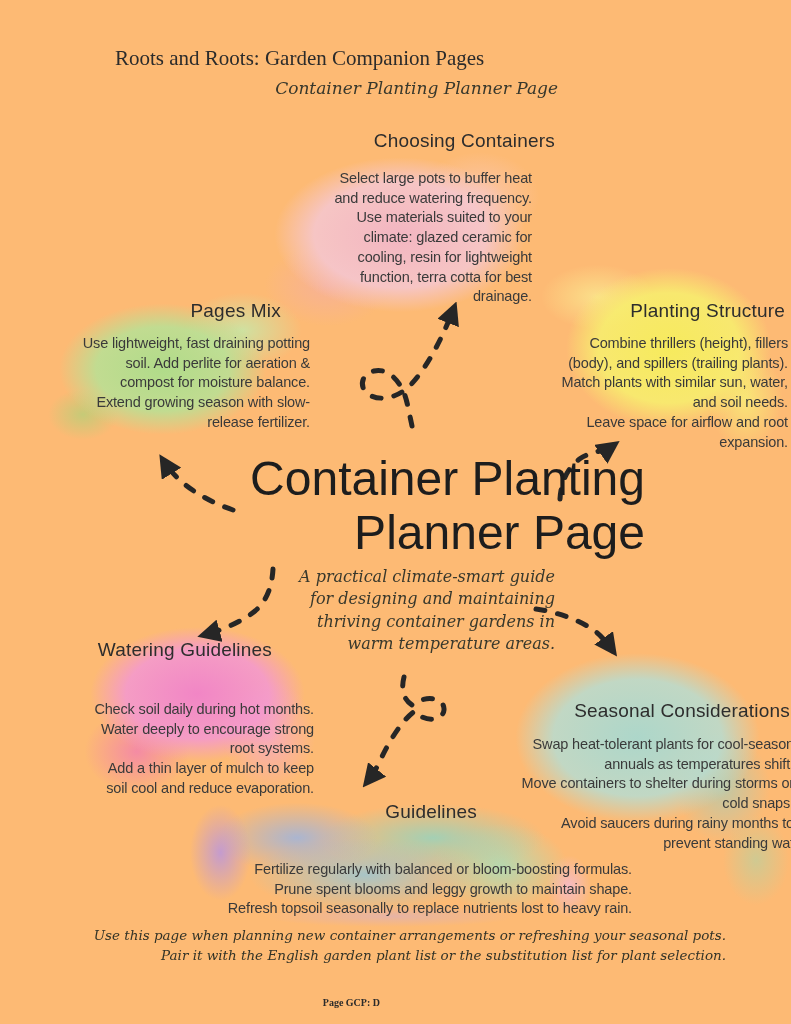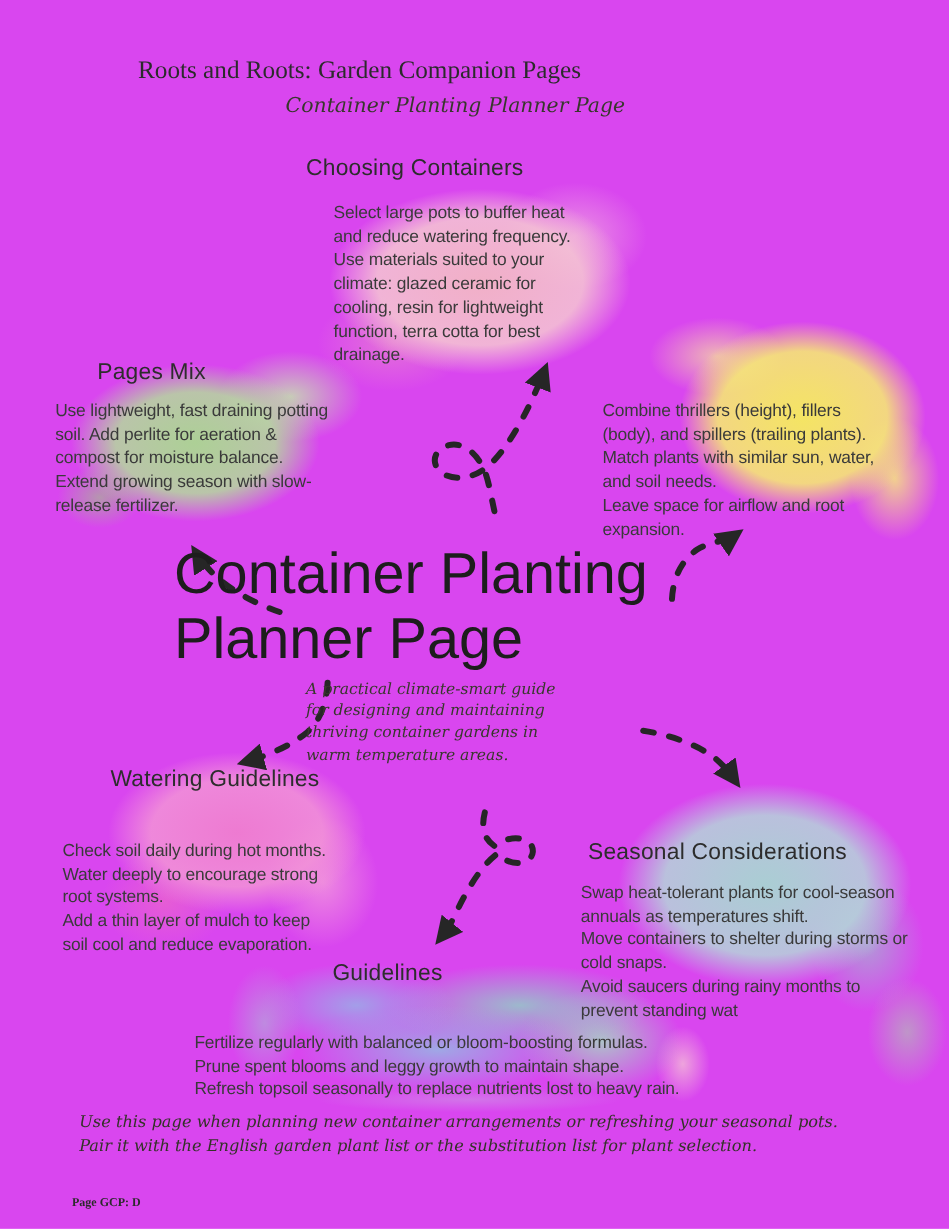--- a/index.html
+++ b/index.html
@@ -1,23 +1,23 @@
 <!DOCTYPE html>
 <html><head>
 <meta charset="utf-8">
 <style>
   html,body { margin:0; padding:0; }
   #page {
     position:relative; width:791px; height:1024px;
-    background:#d946ef; overflow:hidden;
+    background:#fdba74; overflow:hidden;
     font-family:"Liberation Sans", sans-serif;
   }
   .blob { position:absolute; z-index:0; pointer-events:none; }
   .txt { position:absolute; z-index:2; }
-  .center { text-align:left; }
+  .center { text-align:right; }
   .pre { white-space:pre-line; }
 
   
   .brand-serif { font-family:"Liberation Serif", serif; color:#2b2b2b; }
   .script { font-family:"DejaVu Serif", serif; font-style:italic; color:#38382c; }
   .section-title { font-size:19px; color:#2d2d2d; letter-spacing:0.2px; }
   .section-body { font-size:14.5px; line-height:1.36; color:#3a3a3a; letter-spacing:-0.15px; }
 
   #header-title { left:115px; top:46px; font-size:21px; }
   #header-subtitle { left:238px; top:78px; width:320px; font-size:17px; }
@@ -26,21 +26,21 @@
   #choosing-body  { left:278px; top:169px; width:254px; }
 
   #soil-title { left:81px;  top:300px; width:200px; }
   #soil-body  { left:46px;  top:334px; width:264px; }
 
   #planting-title { left:505px; top:300px; width:280px; }
   #planting-body  { left:502px; top:334px; width:286px; }
 
   #main-title { left:145px; top:452px; width:500px; font-size:48px; line-height:54px; color:#1d1d1d; }
 
-  #description { left:255px; top:566px; width:300px; font-size:13px; line-height:1.4; }
+  #description { left:255px; top:566px; width:300px; font-size:16px; line-height:1.4; }
 
   #watering-title { left:92px; top:638px; width:180px; line-height:1.25; }
   #watering-body  { left:52px; top:700px; width:262px; }
 
   #seasonal-title { left:490px; top:700px; width:300px; }
   #seasonal-body  { left:484px; top:735px; width:310px; }
 
   #maintenance-title { left:277px; top:801px; width:200px; }
   #maintenance-body  { left:162px; top:845px; width:470px;margin-top:15px; }
 
@@ -135,20 +135,21 @@
 function, terra cotta for best
 drainage.</div>
 
   <div class="txt section-title center" id="soil-title">Pages Mix</div>
   <div class="txt section-body center pre" id="soil-body">Use lightweight, fast draining potting
 soil. Add perlite for aeration &amp;
 compost for moisture balance.
 Extend growing season with slow-
 release fertilizer.</div>
 
+  <div class="txt section-title center" id="planting-title">Planting Structure</div>
   <div class="txt section-body center pre" id="planting-body">Combine thrillers (height), fillers
 (body), and spillers (trailing plants).
 Match plants with similar sun, water,
 and soil needs.
 Leave space for airflow and root
 expansion.</div>
 
   <div class="txt center" id="main-title">
     <div>Container Planting</div>
     <div>Planner Page</div>

